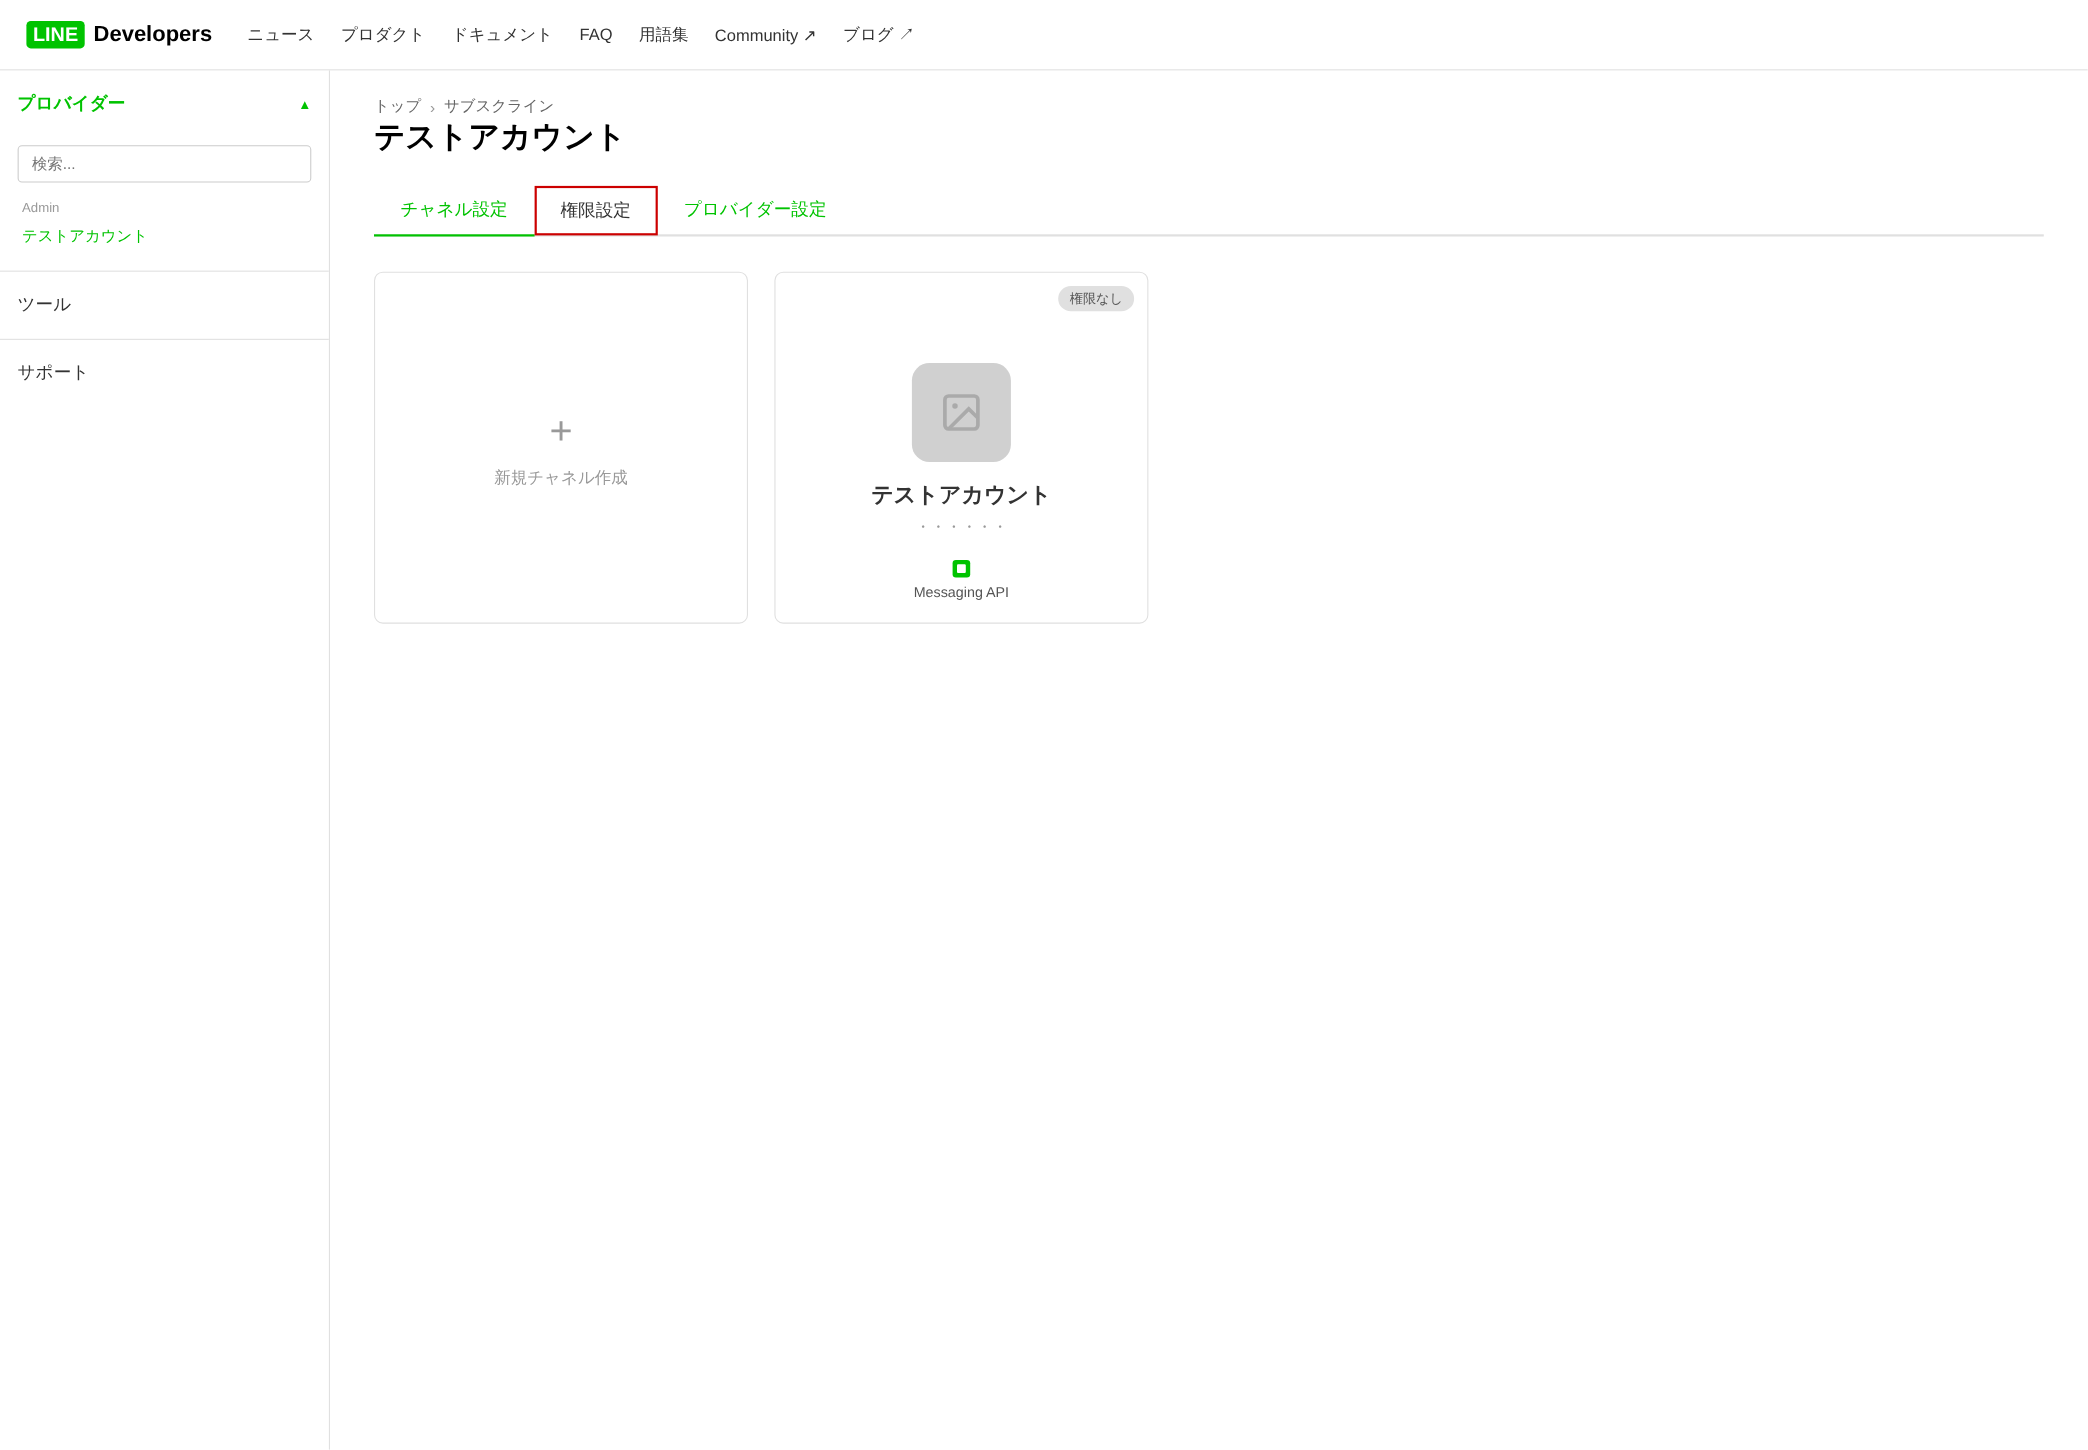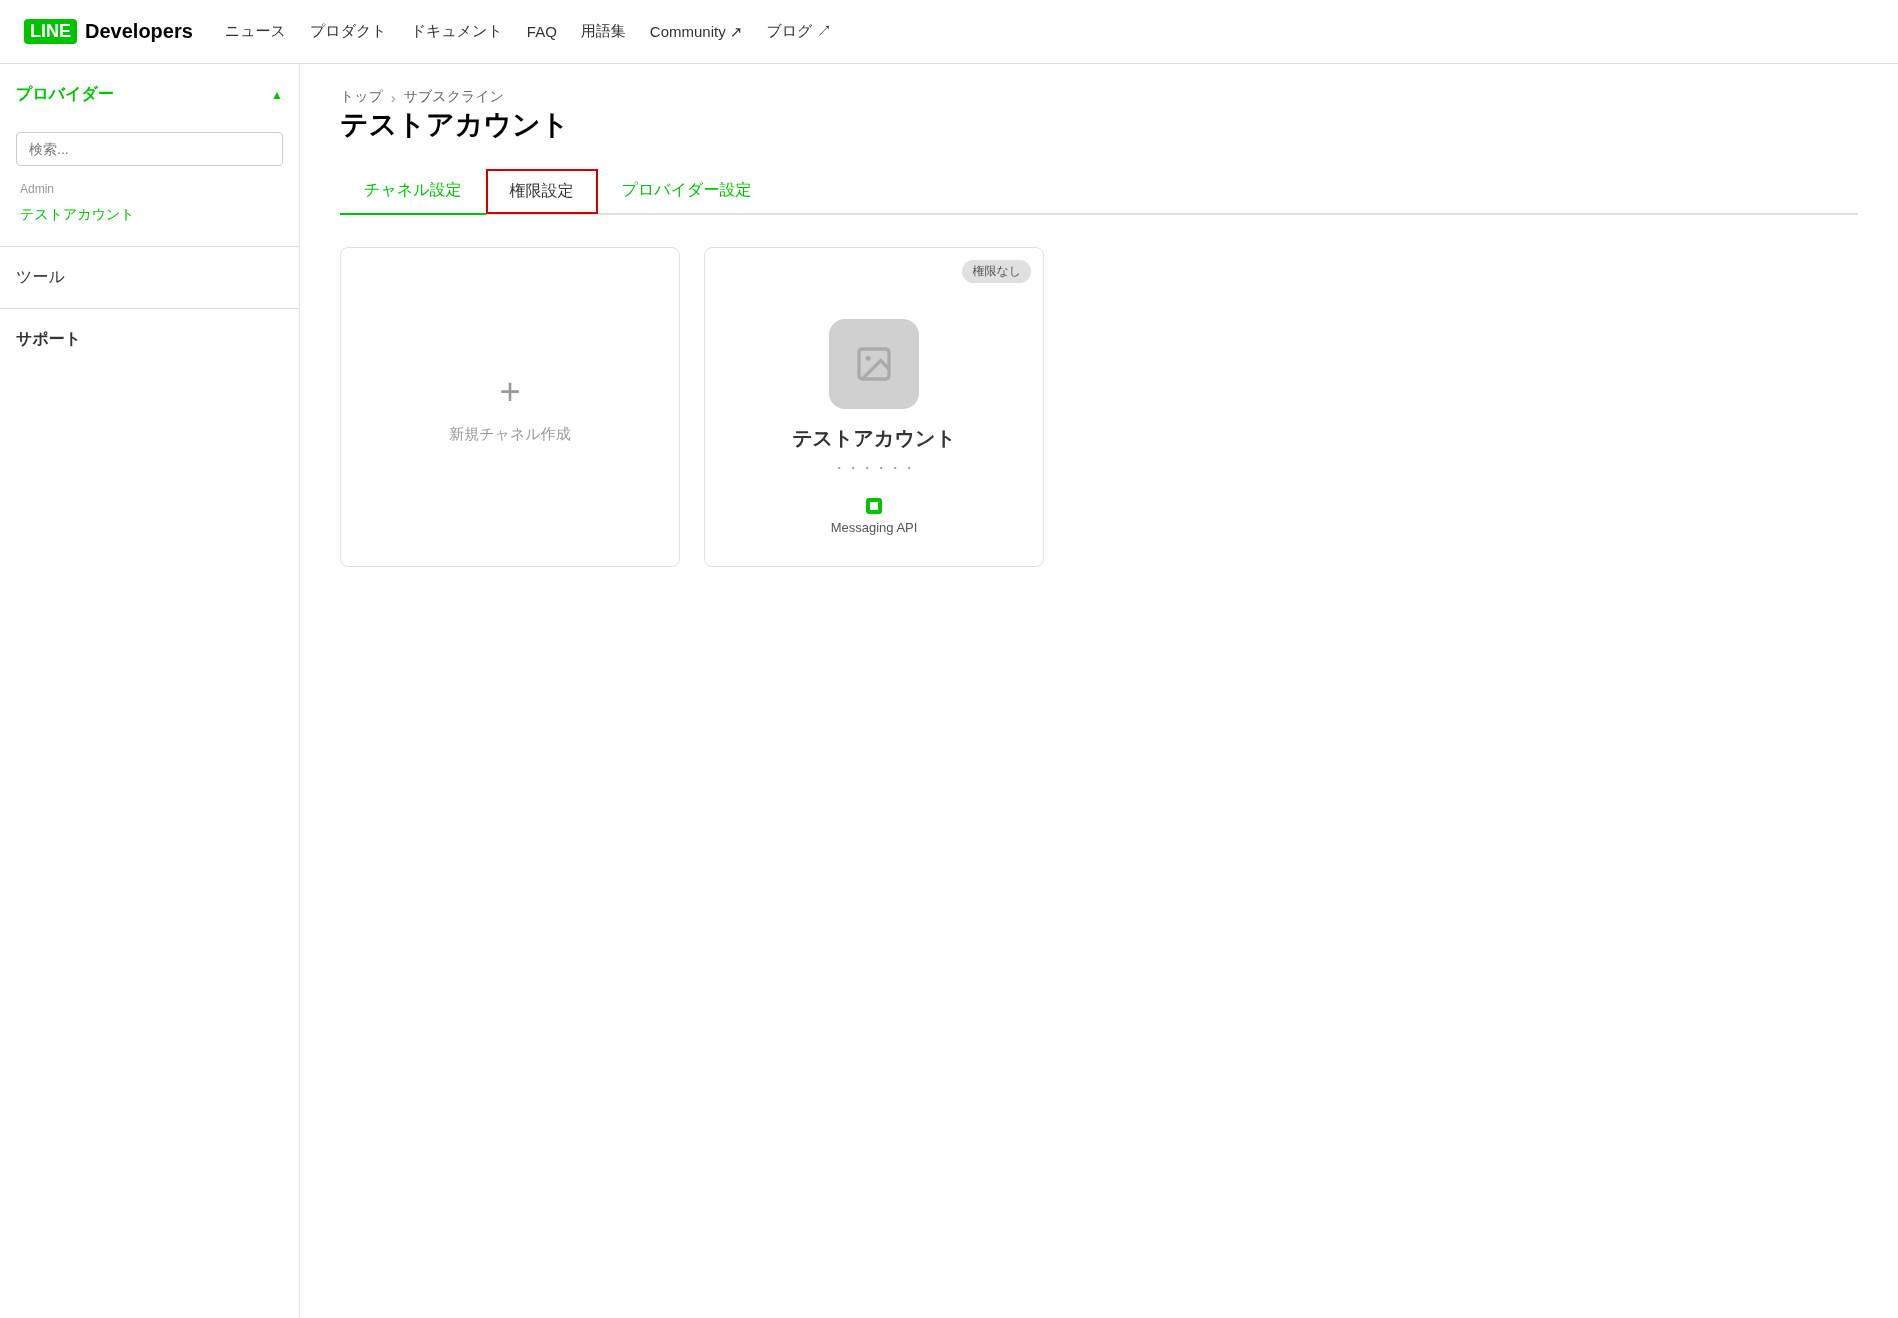--- a/index.html
+++ b/index.html
@@ -114,21 +114,21 @@
     .sidebar-tools {
       padding: 20px 16px;
       border-bottom: 1px solid #e0e0e0;
       font-size: 16px;
       font-weight: 400;
       color: #333;
     }
     .sidebar-support {
       padding: 20px 16px;
       font-size: 16px;
-      font-weight: 700;
+      font-weight: 400;
       color: #333;
     }
 
     
     #main {
       flex: 1;
       padding: 24px 40px;
       overflow-y: auto;
     }
     .breadcrumb {
@@ -209,21 +209,21 @@
     .card-add .add-icon {
       font-size: 36px;
       color: #999;
       margin-bottom: 12px;
     }
     .card-add .add-label {
       font-size: 15px;
       color: #999;
     }
     .card-account {
-      justify-content: center;
+      justify-content: flex-end;
       padding: 20px;
     }
     .card-badge {
       position: absolute;
       top: 12px;
       right: 12px;
       background: #e0e0e0;
       color: #555;
       font-size: 12px;
       padding: 3px 10px;

